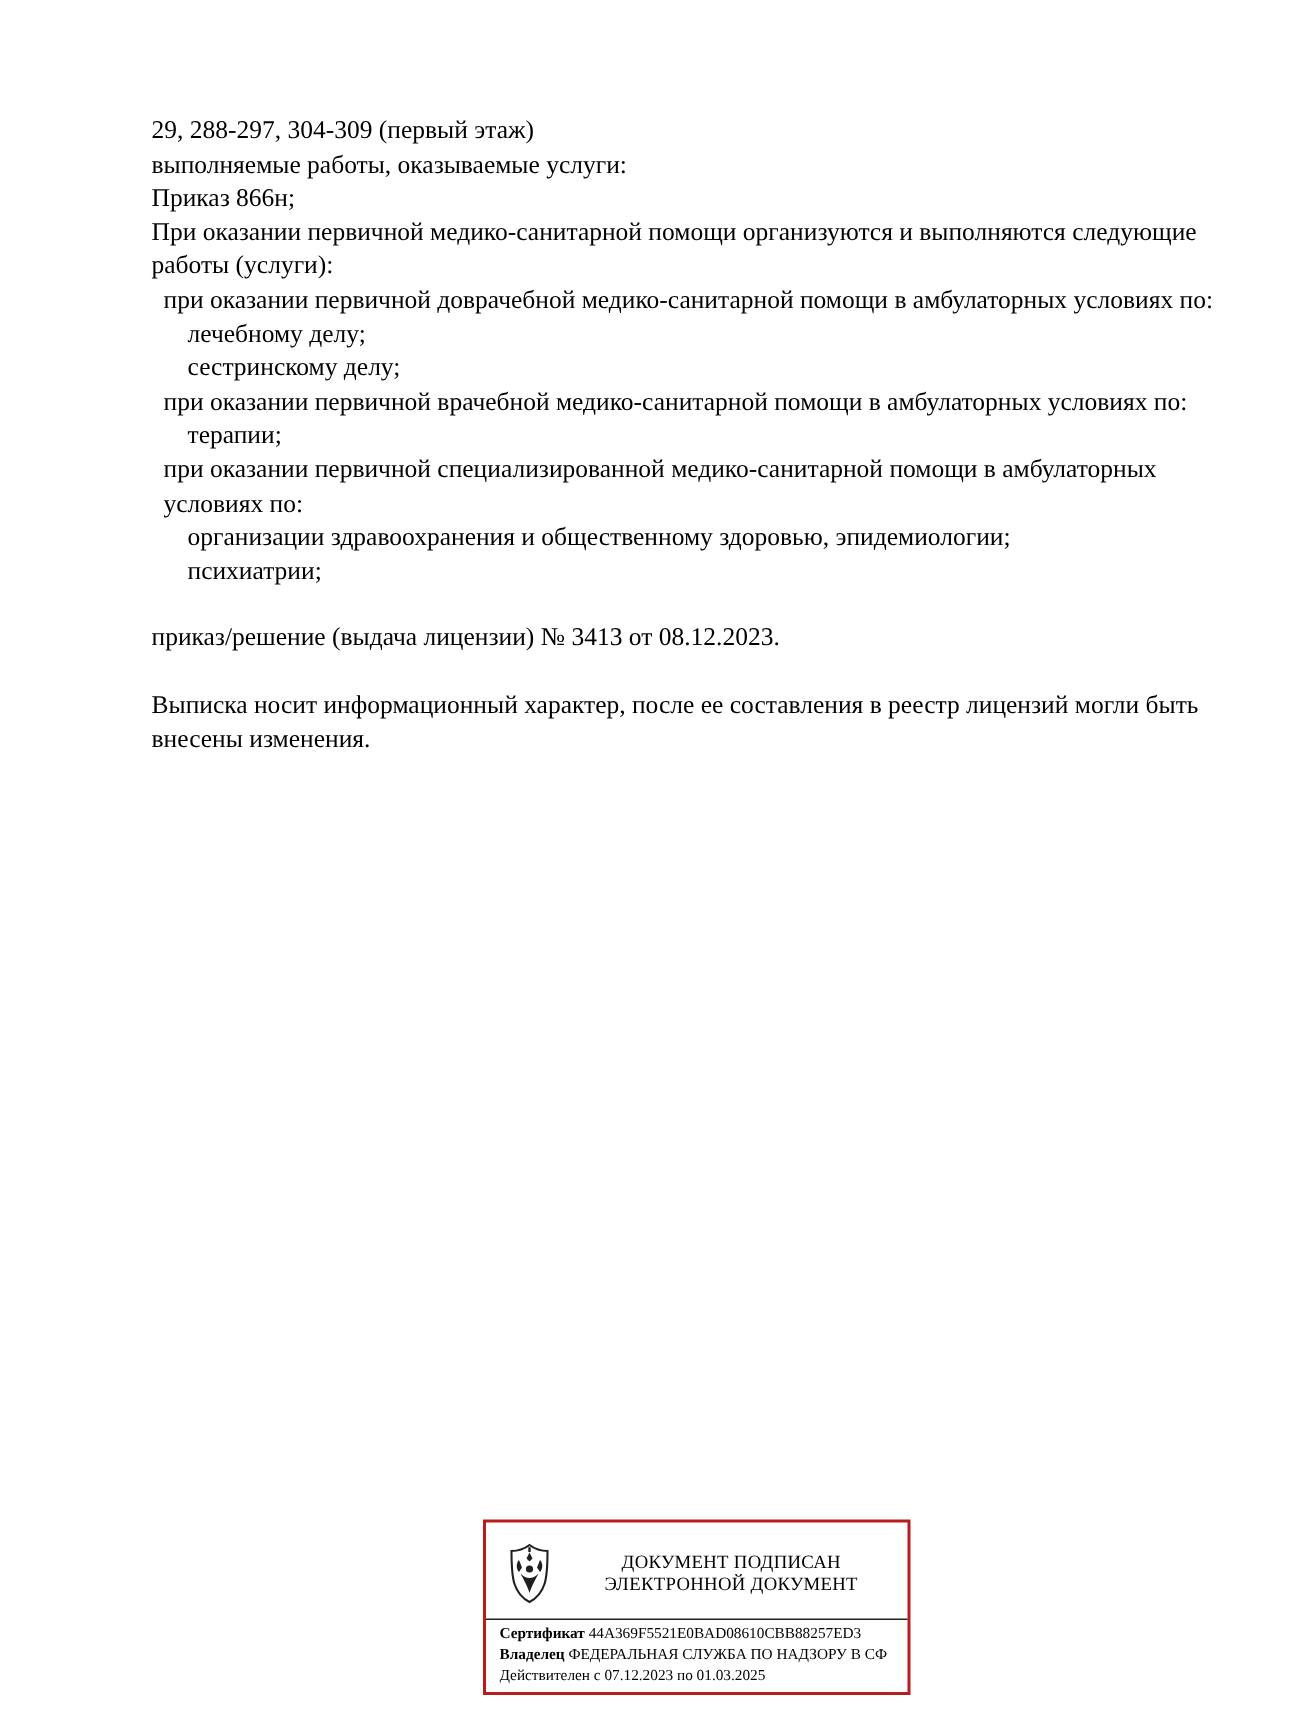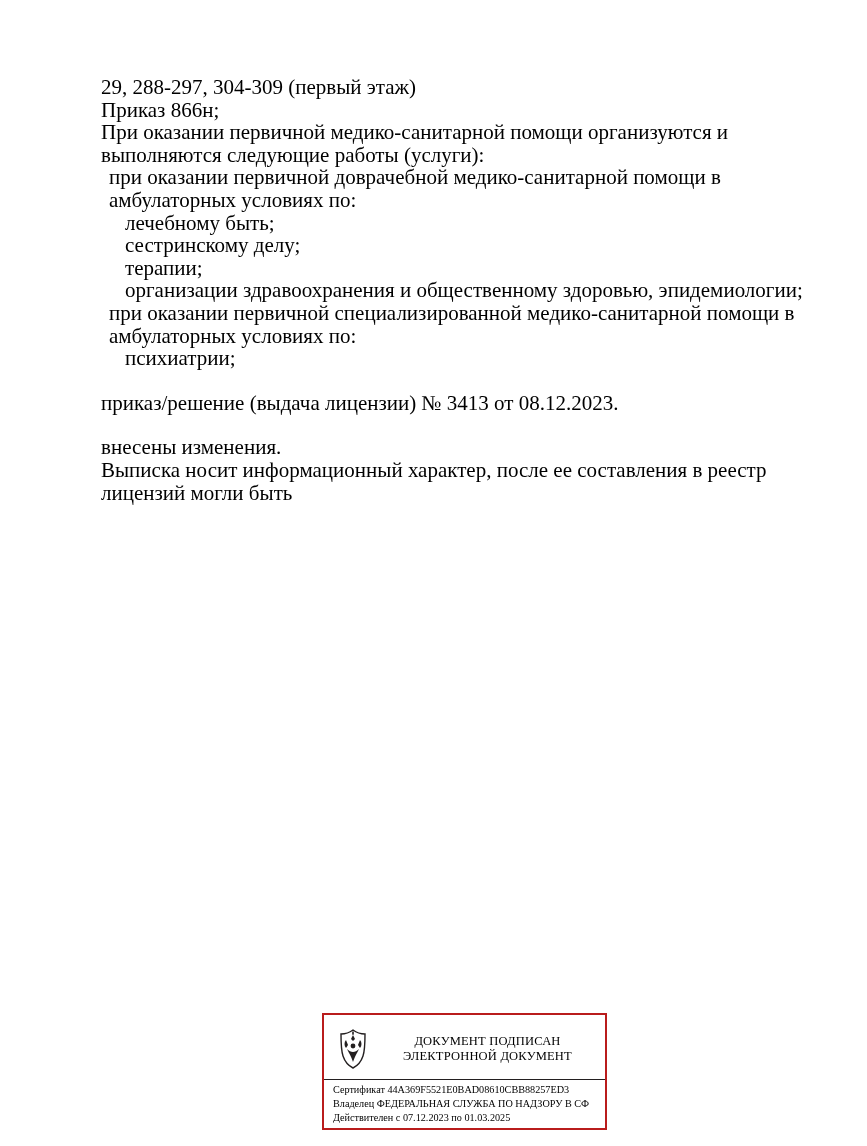--- a/index.html
+++ b/index.html
@@ -23,21 +23,21 @@
     height: 1146px;
     background: #ffffff;
   }
   .content {
     position: absolute;
     left: 101px;
     top: 76px;
     width: 715px;
   }
   .line {
-    font-size: 21px;
+    font-size: 17px;
     line-height: 22.6px;
     white-space: pre-wrap;
     text-align: left;
   }
   .indent-1 { padding-left: 8px; }
   .indent-2 { padding-left: 24px; }
   .block {
     margin-top: 22px;
   }
   .block .line { }
@@ -87,48 +87,50 @@
     box-sizing: border-box;
   }
   .stamp-line {
     font-family: "Liberation Serif", serif;
     font-size: 10.2px;
     line-height: 14px;
     white-space: nowrap;
     overflow: hidden;
   }
   .stamp-line b { font-weight: normal; }
-  .stamp-line .lbl { font-weight: normal; }
+  .stamp-line .lbl { font-weight: bold; }
 </style>
 </head>
 <body>
 
 <div class="page">
 
   <div class="content">
 
     <div class="line">29, 288-297, 304-309 (первый этаж)</div>
+    <div class="line">выполняемые работы, оказываемые услуги:</div>
     <div class="line">Приказ 866н;</div>
     <div class="line">При оказании первичной медико-санитарной помощи организуются и выполняются следующие работы (услуги):</div>
     <div class="line indent-1">при оказании первичной доврачебной медико-санитарной помощи в амбулаторных условиях по:</div>
-    <div class="line indent-2">лечебному быть;</div>
+    <div class="line indent-2">лечебному делу;</div>
     <div class="line indent-2">сестринскому делу;</div>
+    <div class="line indent-1">при оказании первичной врачебной медико-санитарной помощи в амбулаторных условиях по:</div>
     <div class="line indent-2">терапии;</div>
+    <div class="line indent-1">при оказании первичной специализированной медико-санитарной помощи в амбулаторных условиях по:</div>
     <div class="line indent-2">организации здравоохранения и общественному здоровью, эпидемиологии;</div>
-    <div class="line indent-1">при оказании первичной специализированной медико-санитарной помощи в амбулаторных условиях по:</div>
     <div class="line indent-2">психиатрии;</div>
 
 
     <div class="block">
       <div class="line">приказ/решение (выдача лицензии) № 3413 от 08.12.2023.</div>
     </div>
 
     <div class="block">
+      <div class="line">Выписка носит информационный характер, после ее составления в реестр лицензий могли быть</div>
       <div class="line">внесены изменения.</div>
-      <div class="line">Выписка носит информационный характер, после ее составления в реестр лицензий могли быть</div>
     </div>
 
   </div>
 
   <div class="stamp">
     <div class="stamp-top">
       <div class="stamp-emblem">
         <svg width="36" height="42" viewBox="0 0 36 42" aria-hidden="true">
           <g fill="#231f20">
             <path d="M18 2 C14 5 10 6 6 6 C6 14 6 22 8 28 C10 34 14 38 18 40 C22 38 26 34 28 28 C30 22 30 14 30 6 C26 6 22 5 18 2 Z" fill="none" stroke="#231f20" stroke-width="1.4"></path>

